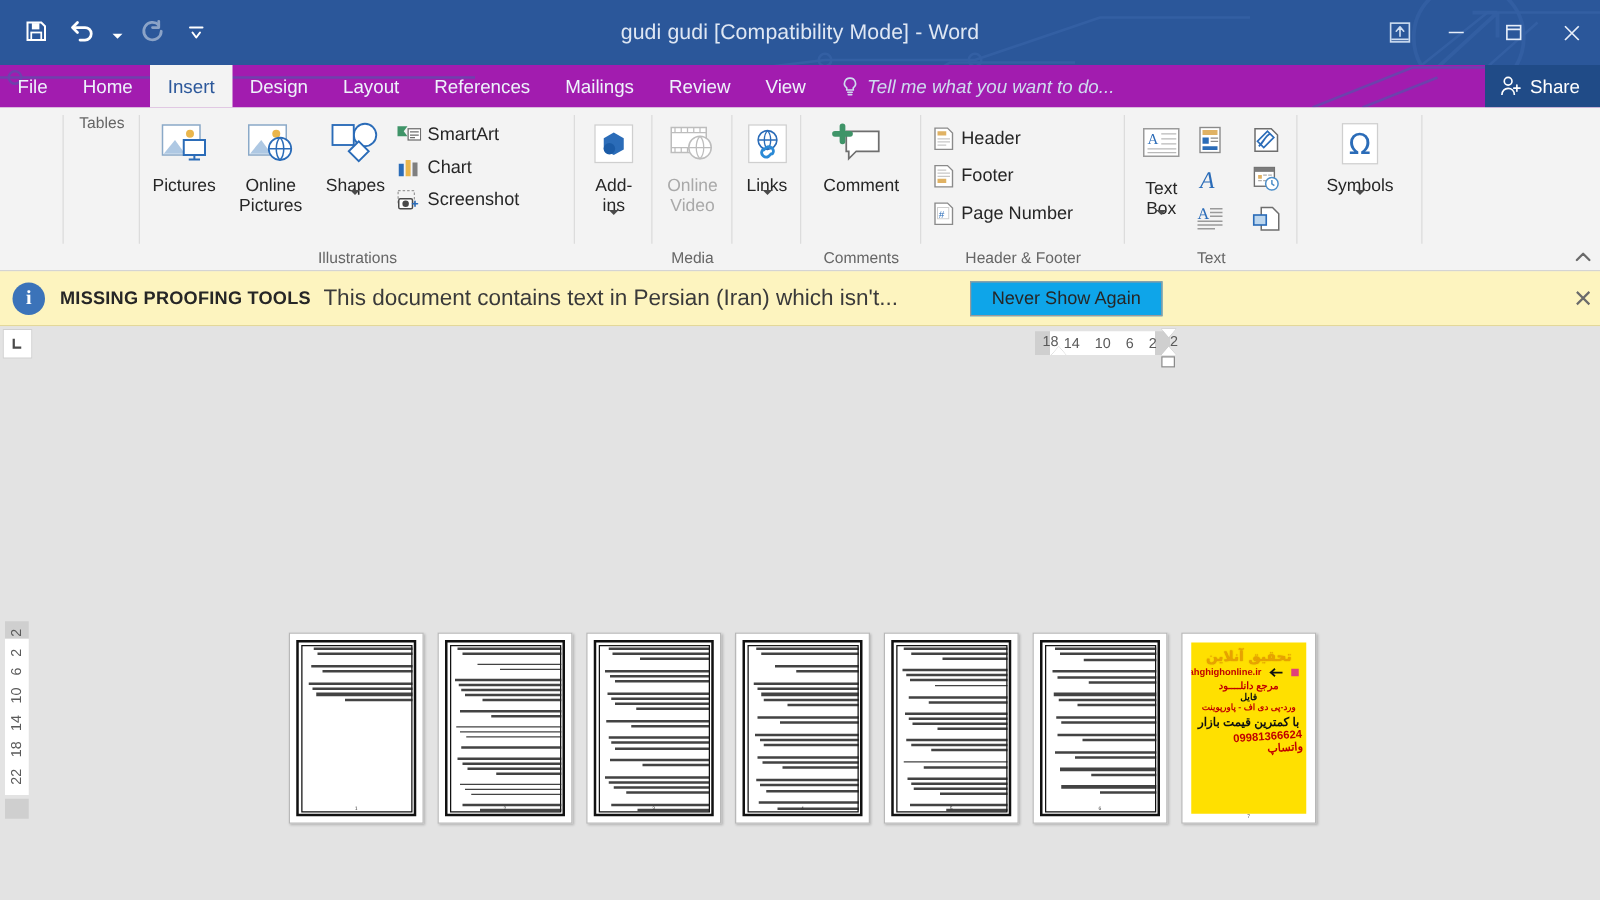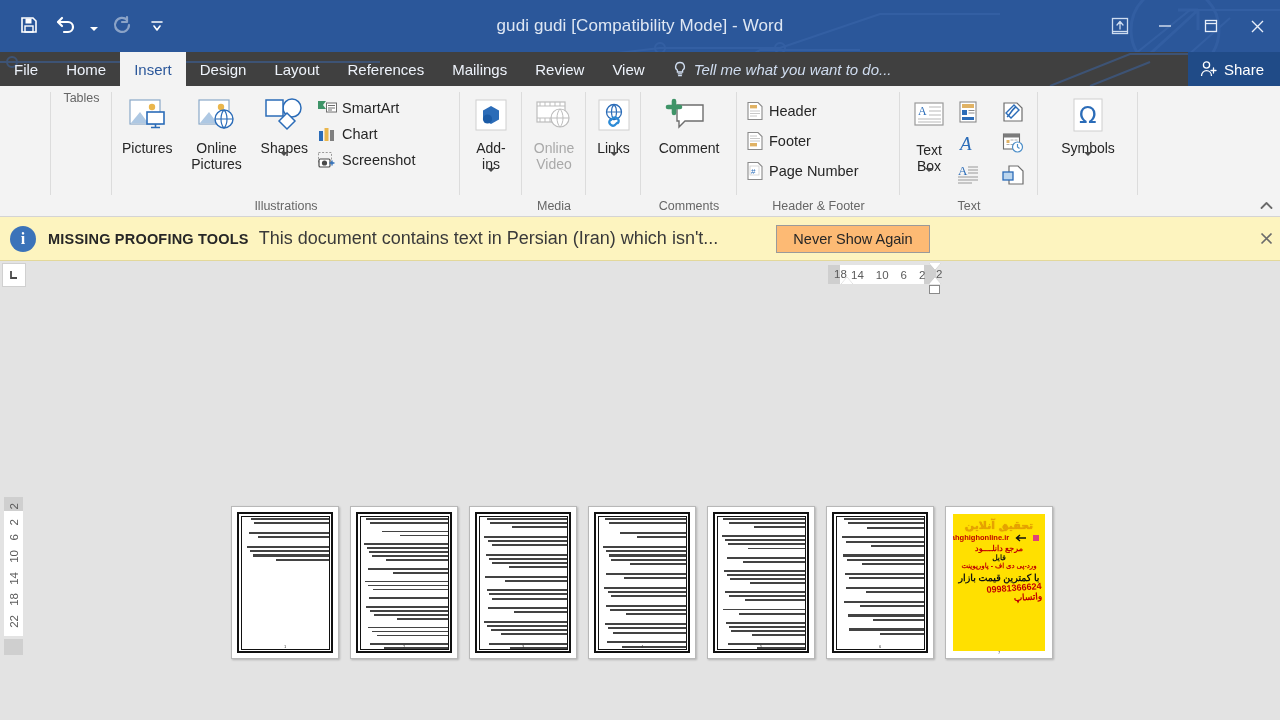--- a/index.html
+++ b/index.html
@@ -68,21 +68,21 @@
   .ribbon-display {
     width: 44px; height: 52px;
     display: flex; align-items: center; justify-content: center;
     color: #cddcf0;
   }
 
   
   .tabbar {
     position: relative;
     height: 34px;
-    background: #404040;
+    background: #a21caf;
     display: flex; align-items: stretch;
     overflow: hidden;
   }
   .tabbar-deco { position: absolute; inset: 0; pointer-events: none; opacity: .5; }
   .tab {
     position: relative;
     padding: 0 14px;
     display: flex; align-items: center;
     color: #eef3fb;
     font-size: 15px;
@@ -184,21 +184,21 @@
     background: #3b73b9; color: #fff;
     display: flex; align-items: center; justify-content: center;
     font-size: 16px; font-weight: bold; font-family: "Liberation Serif", serif;
     margin-right: 12px;
   }
   .notify-strong { font-size: 14.5px; font-weight: bold; color: #262626; letter-spacing: .2px; }
   .notify-text { font-size: 18px; color: #3a3a3a; margin-left: 10px; }
   .notify-btn {
     margin-left: 58px;
     height: 28px; padding: 0 16px;
-    background: #fdba74; border: 1px solid #9a9a9a;
+    background: #0ea5e9; border: 1px solid #9a9a9a;
     font-size: 14.5px; color: #262626;
     display: flex; align-items: center;
   }
   .notify-close {
     position: absolute; right: 2px; top: 50%; transform: translateY(-50%);
     width: 24px; height: 24px;
     display: flex; align-items: center; justify-content: center;
     color: #6b6b6b; font-size: 17px;
   }
 

